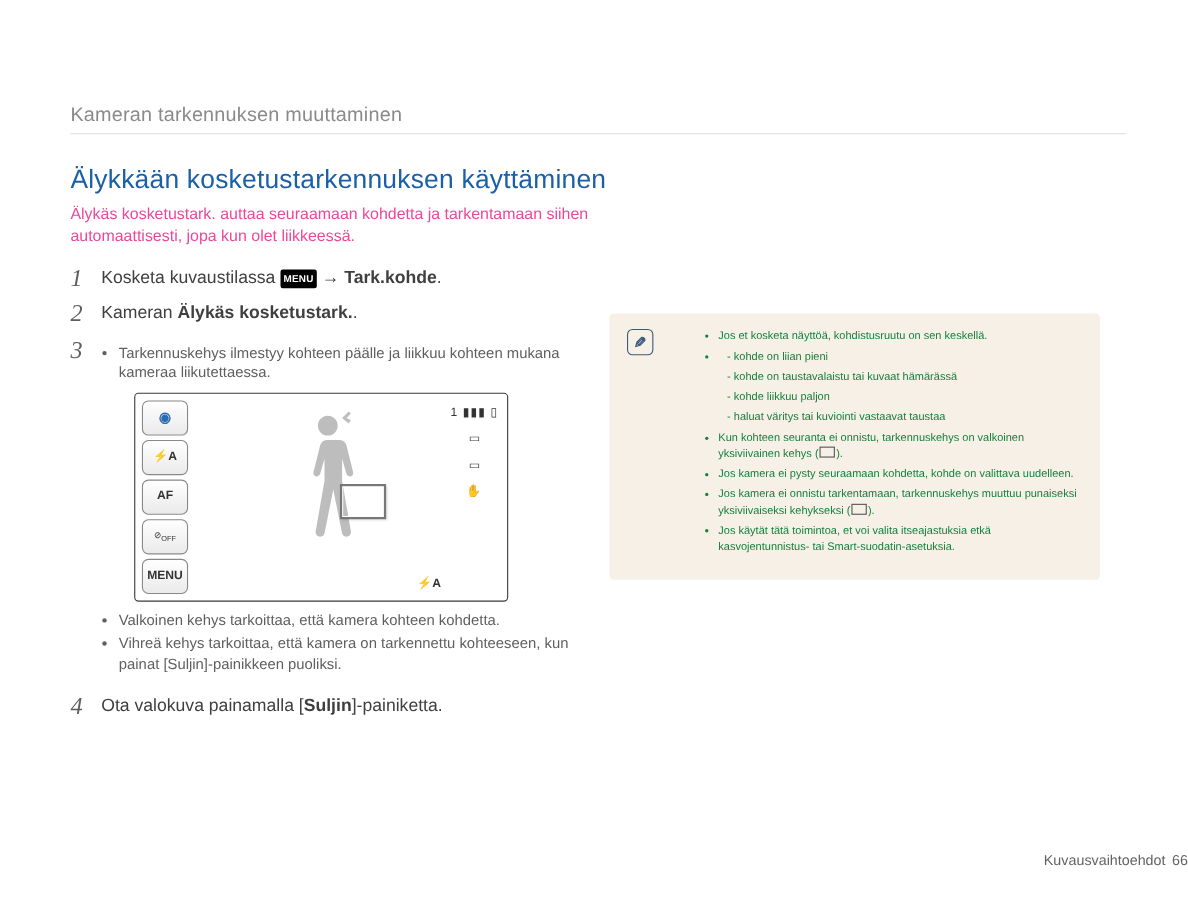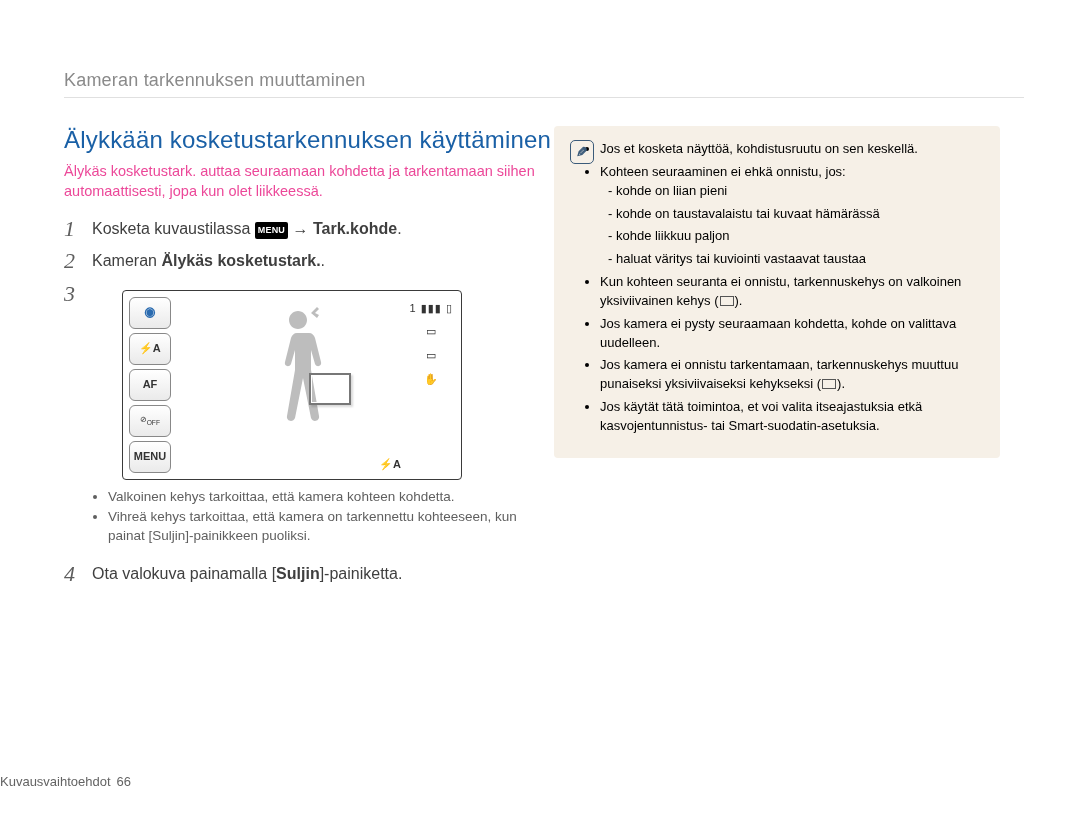--- a/index.html
+++ b/index.html
@@ -9,36 +9,37 @@
     width: 1080px;
     height: 815px;
     background: #ffffff;
     font-family: Arial, Helvetica, sans-serif;
     color: #3a3a3a;
     font-size: 15px;
     position: relative;
   }
   .page {
     padding: 70px 56px 40px 64px;
+    margin-top: 24px;
   }
   .breadcrumb {
     font-size: 18px;
     color: #8a8a8a;
     font-weight: 300;
     letter-spacing: 0.2px;
     margin-bottom: 6px;
   }
   hr.topline {
     border: none;
     border-top: 1px solid #e0e0e0;
     margin: 4px 0 28px 0;
   }
   .columns {
     display: flex;
-    align-items: flex-start;
+    align-items: center;
   }
   .col-left { width: 490px; }
   .col-right { width: 446px; }
   .section-title {
     font-size: 24px;
     color: #1a60a6;
     font-weight: 400;
     margin: 0 0 8px 0;
     letter-spacing: 0.2px;
   }
@@ -146,25 +147,25 @@
   .focus-rect {
     position: absolute;
     left: 186px; top: 82px;
     width: 42px; height: 32px;
     border: 2px solid #777;
     box-shadow: 0 0 0 1px #fff inset, 2px 2px 2px rgba(0,0,0,0.15);
   }
   .note-box {
     background: #f6f0e7;
     border-radius: 4px;
-    padding: 14px 18px 18px 32px;
+    padding: 14px 18px 18px 85px;
     position: relative;
-    font-size: 13px;
+    font-size: 10px;
     line-height: 1.45;
-    color: #000000;
+    color: #15803d;
   }
   .note-icon {
     position: absolute;
     left: 16px; top: 14px;
     width: 24px; height: 24px;
     border: 1.5px solid #3b5b7a;
     border-radius: 5px;
     color: #3b5b7a;
     display: flex;
     align-items: center;
@@ -185,21 +186,21 @@
     display: inline-block;
     width: 14px; height: 10px;
     border: 1.2px solid #555;
     vertical-align: -1px;
     margin: 0 1px;
   }
   .footer {
     position: absolute;
     bottom: 26px;
     left: 0; right: 0;
-    text-align: left;
+    text-align: right;
     font-size: 13px;
     color: #636363;
   }
   .footer .pg { margin-left: 6px; }
 </style>
 </head>
 <body>
 
 <div class="page">
   <div class="breadcrumb">Kameran tarkennuksen muuttaminen</div>
@@ -220,20 +221,23 @@
         </li>
         <li>
           <span class="step-num">2</span>
           <span class="step-body">
             <span>Kameran </span><span class="bold">Älykäs kosketustark.</span><span>.</span>
           </span>
         </li>
         <li>
           <span class="step-num">3</span>
           <span class="step-body">
+            <ul class="subbullets">
+              <li>Tarkennuskehys ilmestyy kohteen päälle ja liikkuu kohteen mukana kameraa liikutettaessa.</li>
+            </ul>
 
             
             <div class="camera-preview">
               <div class="cp-leftbar">
                 <div class="cp-btn">
                     <span style="color:#2a6bb0;font-size:13px;">◉</span>
                   </div>
                 <div class="cp-btn">⚡A</div>
                 <div class="cp-btn">AF</div>
                 <div class="cp-btn">
@@ -269,21 +273,20 @@
         </li>
       </ol>
     </div>
 
     <div class="col-right">
       <div class="note-box">
         <div class="note-icon"></div>
         <ul>
           <li>Jos et kosketa näyttöä, kohdistusruutu on sen keskellä.</li>
           <li>
-            <span>Kohteen seuraaminen ei ehkä onnistu, jos:</span>
             <ul class="dash">
               <li>kohde on liian pieni</li>
               <li>kohde on taustavalaistu tai kuvaat hämärässä</li>
               <li>kohde liikkuu paljon</li>
               <li>haluat väritys tai kuviointi vastaavat taustaa</li>
             </ul>
           </li>
           <li><span>Kun kohteen seuranta ei onnistu, tarkennuskehys on valkoinen yksiviivainen kehys (</span><span class="inline-rect"></span><span>).</span></li>
           <li>Jos kamera ei pysty seuraamaan kohdetta, kohde on valittava uudelleen.</li>
           <li><span>Jos kamera ei onnistu tarkentamaan, tarkennuskehys muuttuu punaiseksi yksiviivaiseksi kehykseksi (</span><span class="inline-rect"></span><span>).</span></li>

